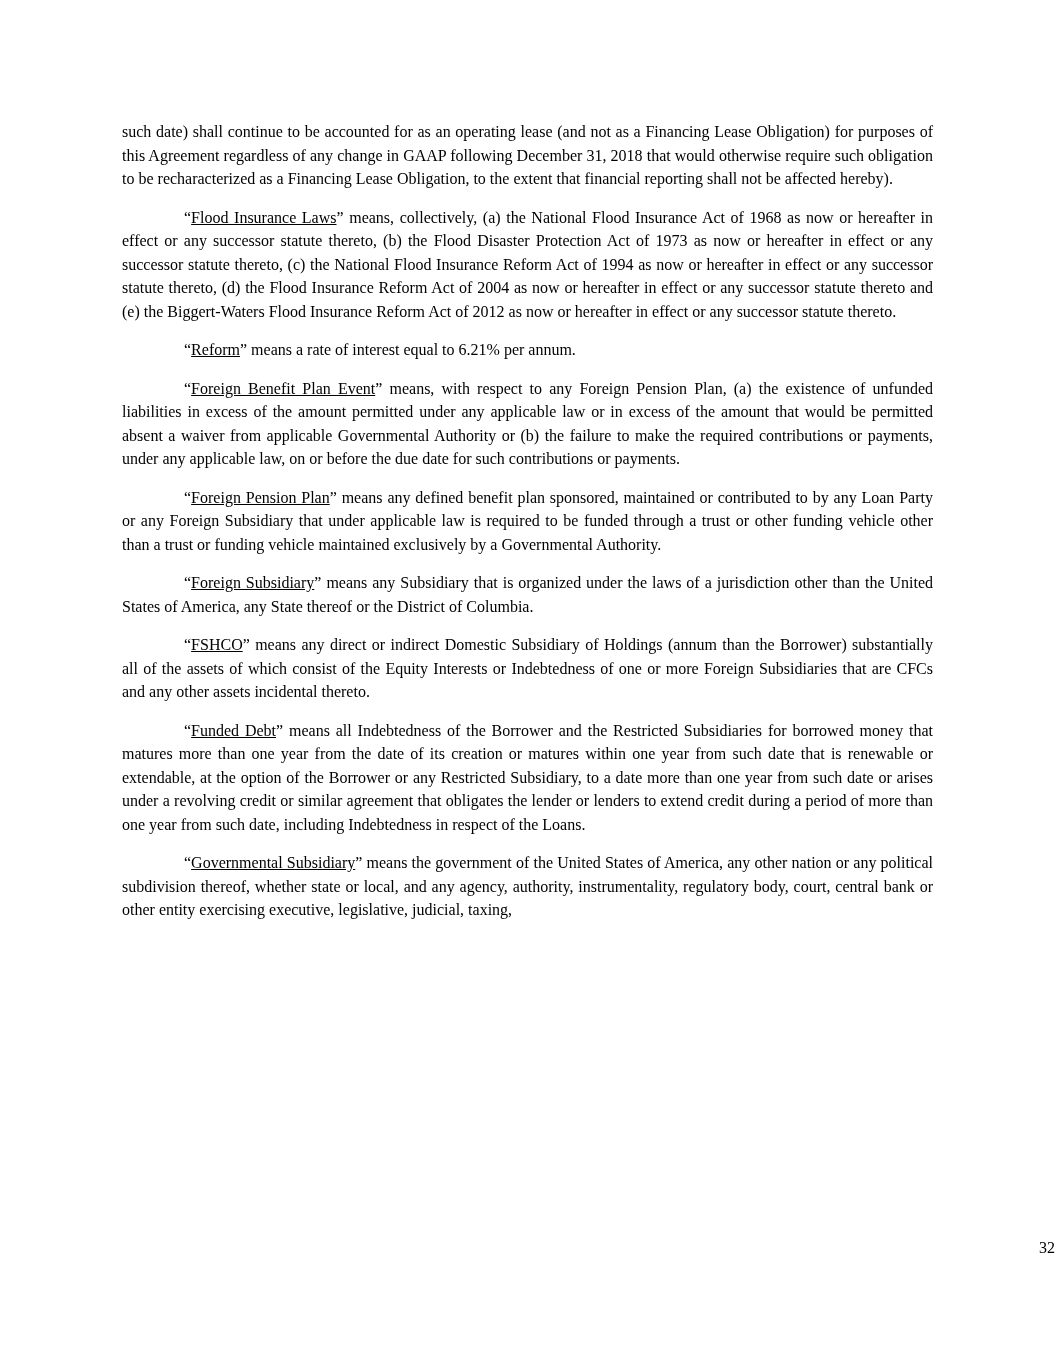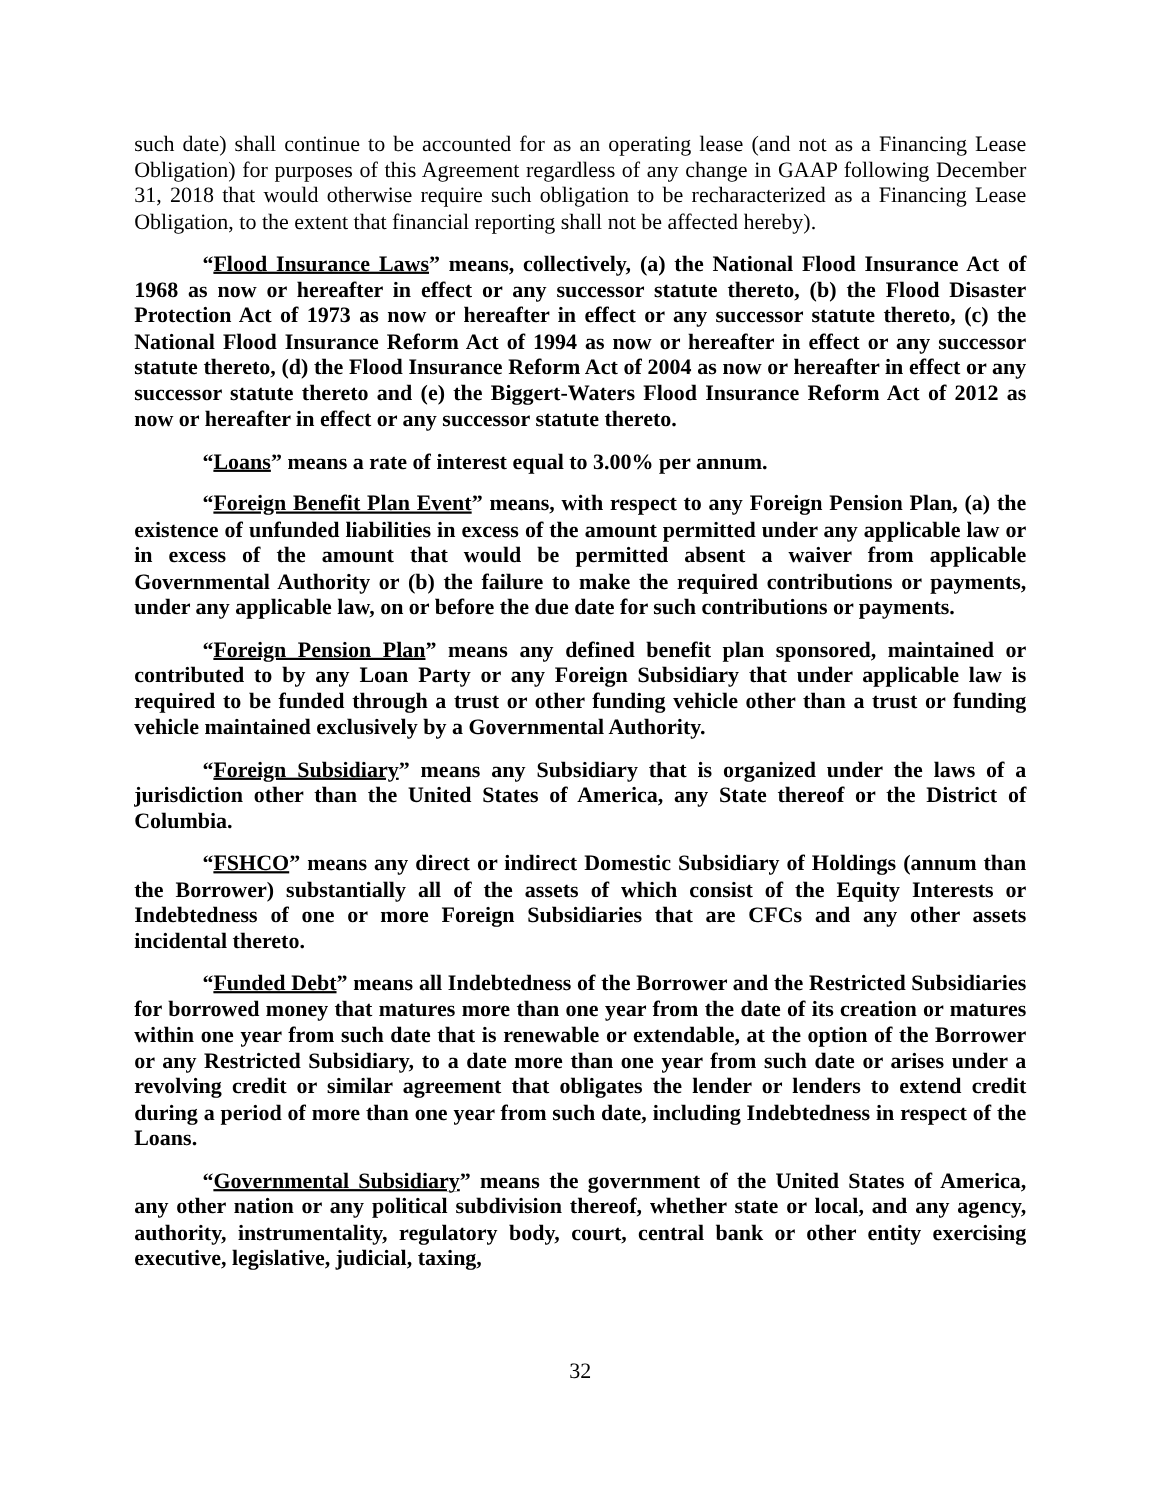--- a/index.html
+++ b/index.html
@@ -7,58 +7,57 @@
     padding: 0;
     background: #ffffff;
   }
   .page {
     position: relative;
     width: 1055px;
     height: 1365px;
     background: #ffffff;
     color: #000000;
     font-family: "Liberation Serif", "DejaVu Serif", serif;
-    font-size: 20px;
+    font-size: 16px;
     line-height: 23.5px;
     overflow: hidden;
   }
   .content {
     position: absolute;
     top: 120px;
     left: 122px;
     width: 811px;
     text-align: justify;
   }
   .para {
     margin: 0 0 15px 0;
     padding: 0;
   }
   .para.indent {
     text-indent: 62px;
-    font-weight: bold;
   }
   .u {
     text-decoration: underline;
   }
   .page-number {
     position: absolute;
     top: 1236px;
     left: 0;
     width: 100%;
-    text-align: center;
+    text-align: right;
   }
 </style>
 </head>
 <body>
 
 <div class="page">
   <div class="content">
       <p class="para"><span>such date) shall continue to be accounted for as an operating lease (and not as a Financing Lease Obligation) for purposes of this Agreement regardless of any change in GAAP following December 31, 2018 that would otherwise require such obligation to be recharacterized as a Financing Lease Obligation, to the extent that financial reporting shall not be affected hereby).</span></p>
       <p class="para indent"><span>“</span><span class="u">Flood Insurance Laws</span><span>” means, collectively, (a) the National Flood Insurance Act of 1968 as now or hereafter in effect or any successor statute thereto, (b) the Flood Disaster Protection Act of 1973 as now or hereafter in effect or any successor statute thereto, (c) the National Flood Insurance Reform Act of 1994 as now or hereafter in effect or any successor statute thereto, (d) the Flood Insurance Reform Act of 2004 as now or hereafter in effect or any successor statute thereto and (e) the Biggert-Waters Flood Insurance Reform Act of 2012 as now or hereafter in effect or any successor statute thereto.</span></p>
-      <p class="para indent"><span>“</span><span class="u">Loans</span><span>” means a rate of interest equal to 3.00% per annum.</span></p>
+      <p class="para indent"><span>“</span><span class="u">Reform</span><span>” means a rate of interest equal to 6.21% per annum.</span></p>
       <p class="para indent"><span>“</span><span class="u">Foreign Benefit Plan Event</span><span>” means, with respect to any Foreign Pension Plan, (a) the existence of unfunded liabilities in excess of the amount permitted under any applicable law or in excess of the amount that would be permitted absent a waiver from applicable Governmental Authority or (b) the failure to make the required contributions or payments, under any applicable law, on or before the due date for such contributions or payments.</span></p>
       <p class="para indent"><span>“</span><span class="u">Foreign Pension Plan</span><span>” means any defined benefit plan sponsored, maintained or contributed to by any Loan Party or any Foreign Subsidiary that under applicable law is required to be funded through a trust or other funding vehicle other than a trust or funding vehicle maintained exclusively by a Governmental Authority.</span></p>
       <p class="para indent"><span>“</span><span class="u">Foreign Subsidiary</span><span>” means any Subsidiary that is organized under the laws of a jurisdiction other than the United States of America, any State thereof or the District of Columbia.</span></p>
       <p class="para indent"><span>“</span><span class="u">FSHCO</span><span>” means any direct or indirect Domestic Subsidiary of Holdings (annum than the Borrower) substantially all of the assets of which consist of the Equity Interests or Indebtedness of one or more Foreign Subsidiaries that are CFCs and any other assets incidental thereto.</span></p>
       <p class="para indent"><span>“</span><span class="u">Funded Debt</span><span>” means all Indebtedness of the Borrower and the Restricted Subsidiaries for borrowed money that matures more than one year from the date of its creation or matures within one year from such date that is renewable or extendable, at the option of the Borrower or any Restricted Subsidiary, to a date more than one year from such date or arises under a revolving credit or similar agreement that obligates the lender or lenders to extend credit during a period of more than one year from such date, including Indebtedness in respect of the Loans.</span></p>
       <p class="para indent"><span>“</span><span class="u">Governmental Subsidiary</span><span>” means the government of the United States of America, any other nation or any political subdivision thereof, whether state or local, and any agency, authority, instrumentality, regulatory body, court, central bank or other entity exercising executive, legislative, judicial, taxing,</span></p>
     </div>
   <div class="page-number">32</div>
 </div>
 

